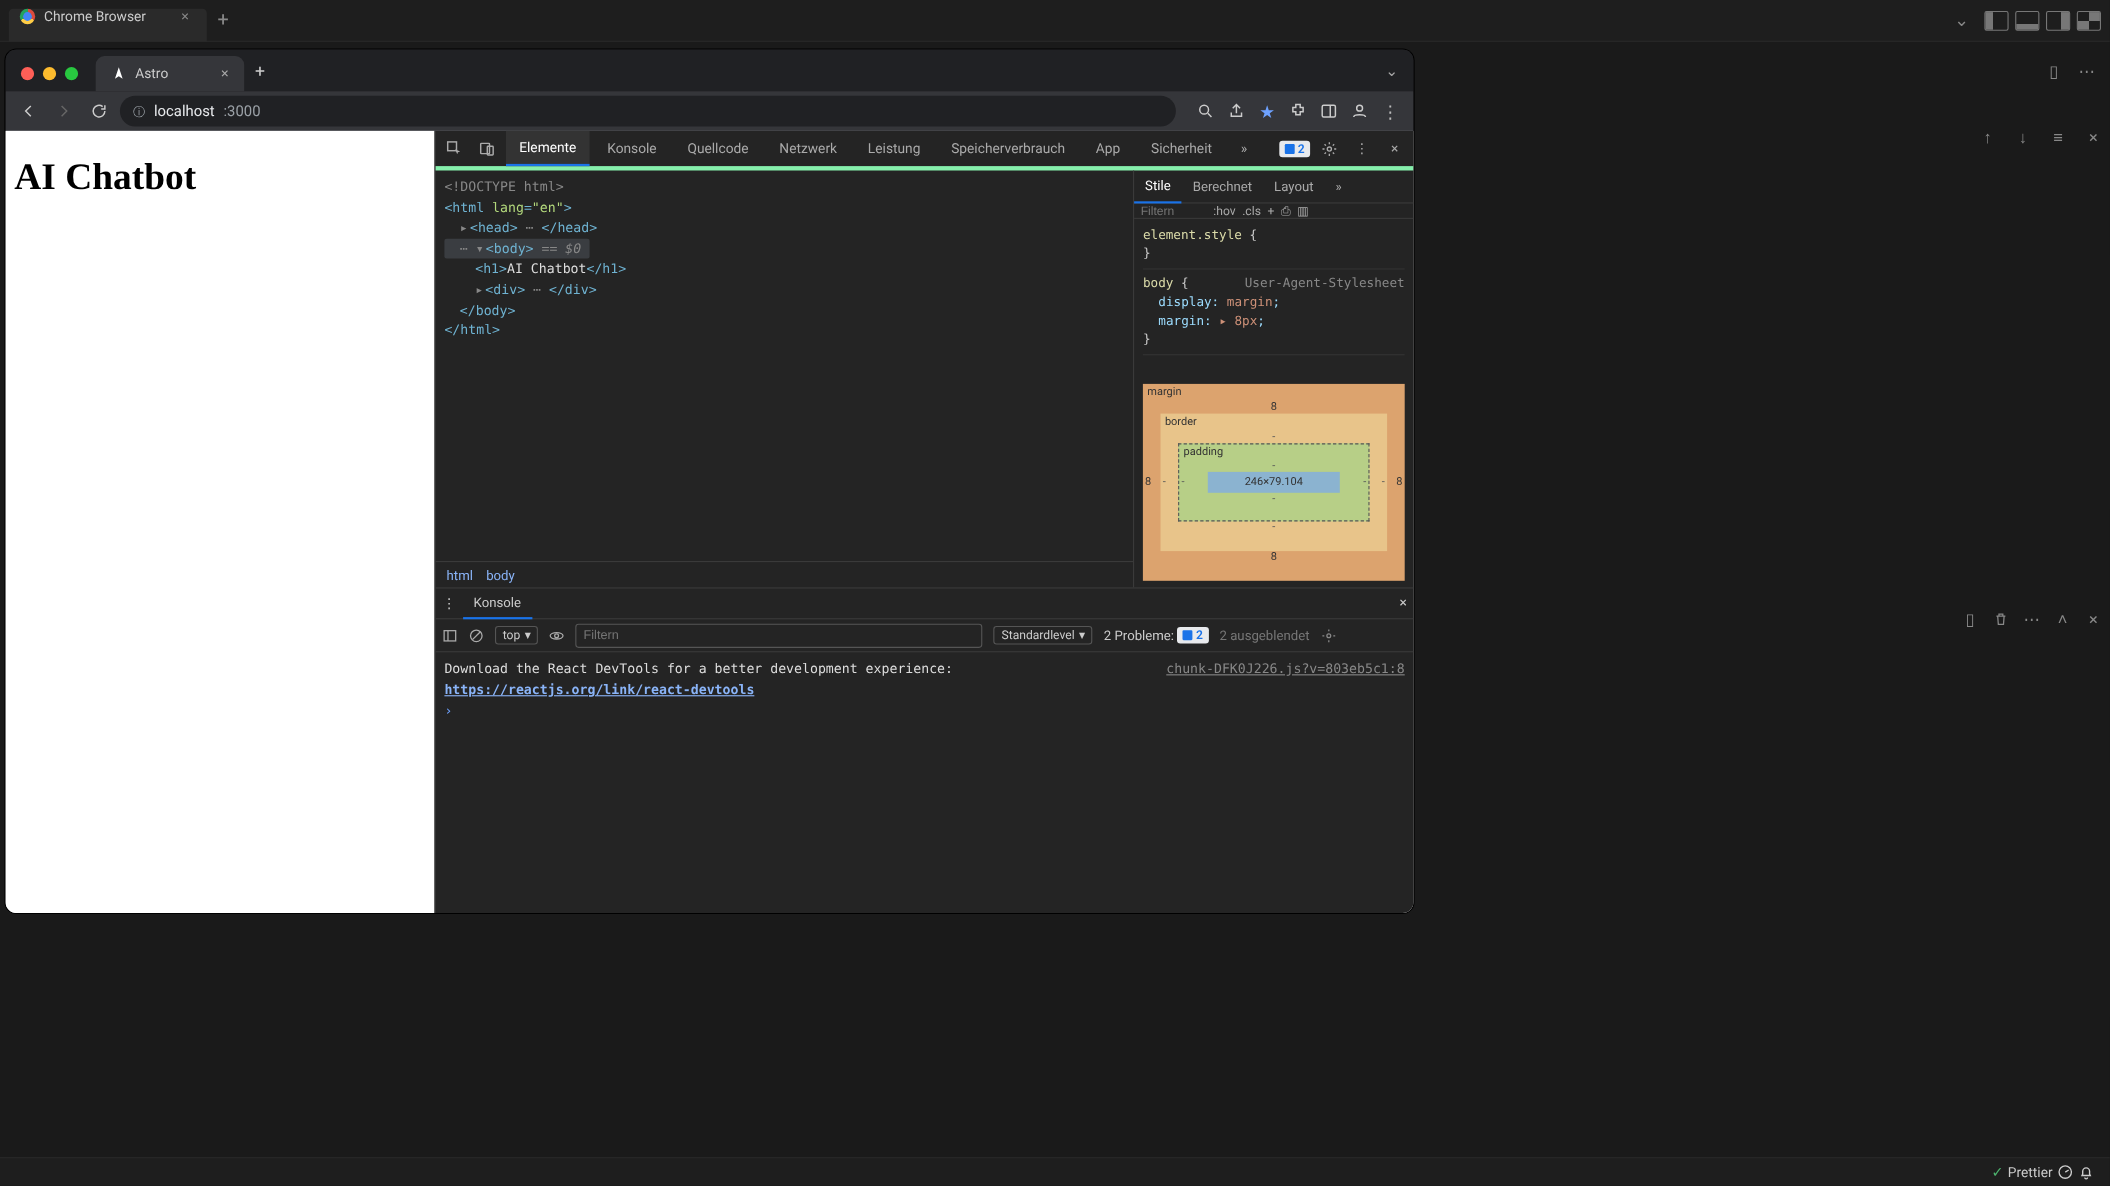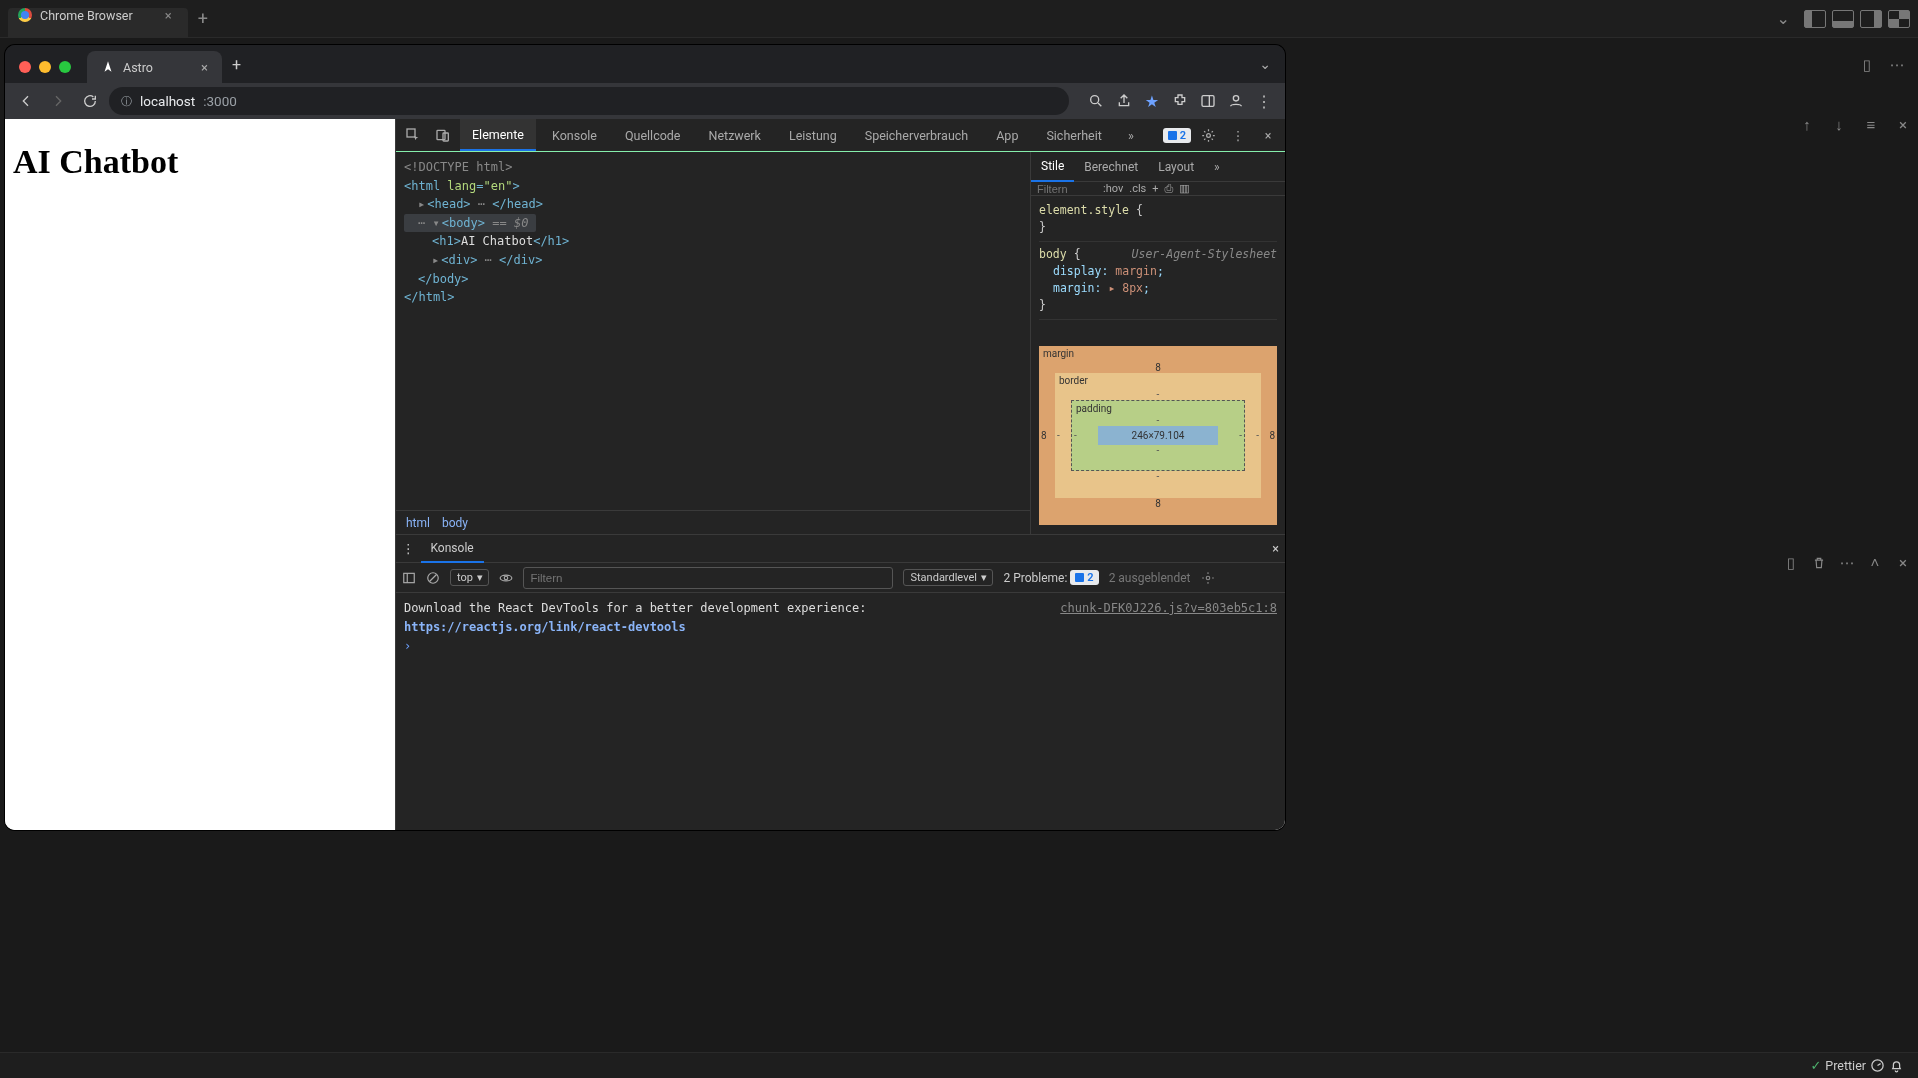--- a/index.html
+++ b/index.html
@@ -140,21 +140,21 @@
 .devtools {
   flex: 1;
   background: #242424;
   color: #ccc;
   display: flex;
   flex-direction: column;
   border-left: 1px solid #3a3a3a;
   font-size: 12.5px;
 }
 .dt-tabbar {
-  height: 32px; display: flex; align-items: center; border-bottom: 1px solid #86efac;
+  height: 32px; display: flex; align-items: center; border-bottom: 4px solid #86efac;
   padding: 16px 4px; gap: 4px;
 }
 .dt-tabbar .dt-icon {
   width: 26px; height: 26px; display: flex; align-items: center; justify-content: center; color: #aaa;
 }
 .dt-tab {
   padding: 0 12px; height: 32px; display: flex; align-items: center; color: #aaa; cursor: pointer;
 }
 .dt-tab.active { color: #fff; border-bottom: 2px solid #1a73e8; background: #333; }
 .dt-tabbar .spacer { flex: 1; }
@@ -207,21 +207,21 @@
   background: transparent; border: none; color: #ccc; width: 60px; font-size: 11px;
 }
 .dt-styles-filter .chip { color: #aaa; }
 .dt-styles-body {
   padding: 6px 8px; font-family: Menlo, Consolas, monospace; font-size: 11.5px; line-height: 1.5;
 }
 .dt-styles-body .sel { color: #dcdcaa; }
 .dt-styles-body .brace { color: #ccc; }
 .dt-styles-body .prop { color: #9cdcfe; padding-left: 14px; }
 .dt-styles-body .val { color: #ce9178; }
-.dt-styles-body .ua { float: right; color: #888; font-style: italic; }
+.dt-styles-body .ua { float: right; color: #888; }
 .dt-styles-body .rule { margin-bottom: 4px; padding-bottom: 4px; border-bottom: 1px solid #333; }
 
 
 .box-model-wrap { padding: 16px 8px; }
 .bm-margin {
   background: #dca36e; padding: 16px; position: relative; font-size: 10px; color: #333;
   text-align: center;
 }
 .bm-border { background: #e8c48a; padding: 16px; position: relative; }
 .bm-padding {
@@ -263,21 +263,21 @@
 .dt-drawer-toolbar input {
   background: transparent; border: 1px solid #555; border-radius: 3px;
   color: #ccc; width: 370px; height: 22px; padding: 0 6px; font-size: 11.5px;
 }
 .dt-drawer-toolbar .faded { color: #777; }
 .dt-console {
   padding: 6px 8px; font-family: Menlo, Consolas, monospace; font-size: 12px; line-height: 1.6;
 }
 .dt-console .src { float: right; color: #888; text-decoration: underline; }
 .dt-console .msg { color: #ddd; }
-.dt-console .link { color: #8ab4f8; font-weight: 600; }
+.dt-console .link { color: #8ab4f8; text-decoration: underline; font-weight: 600; }
 .dt-console .prompt { color: #6ea2ff; }
 
 
 .vsc-right {
   position: absolute; right: 0; top: 38px; width: 30px; bottom: 30px;
   display: flex; flex-direction: column; align-items: center;
 }
 .vsc-right .top-icons, .vsc-right .mid-icons {
   display: flex; gap: 12px; padding: 6px 6px 6px 6px; color: #888;
   position: absolute; right: 6px;

